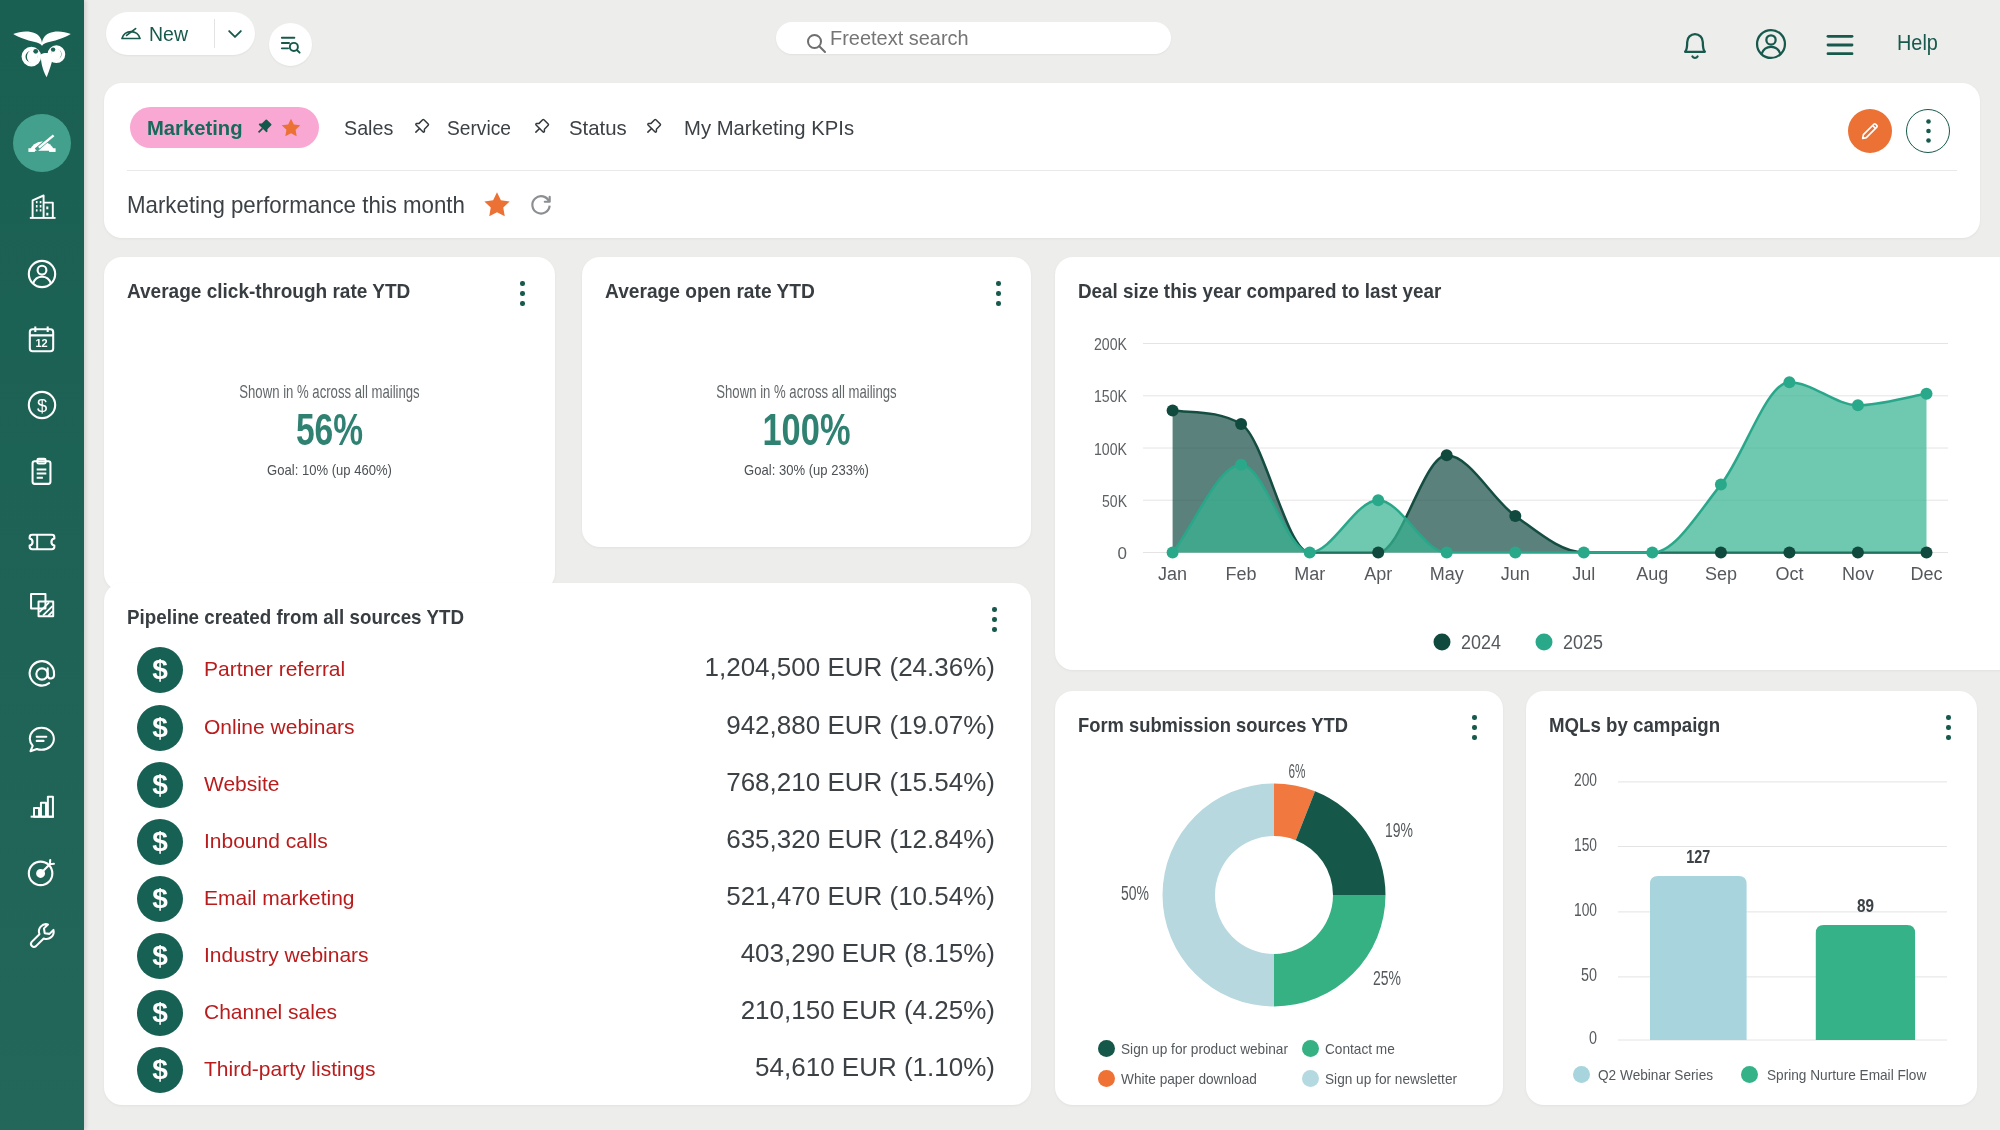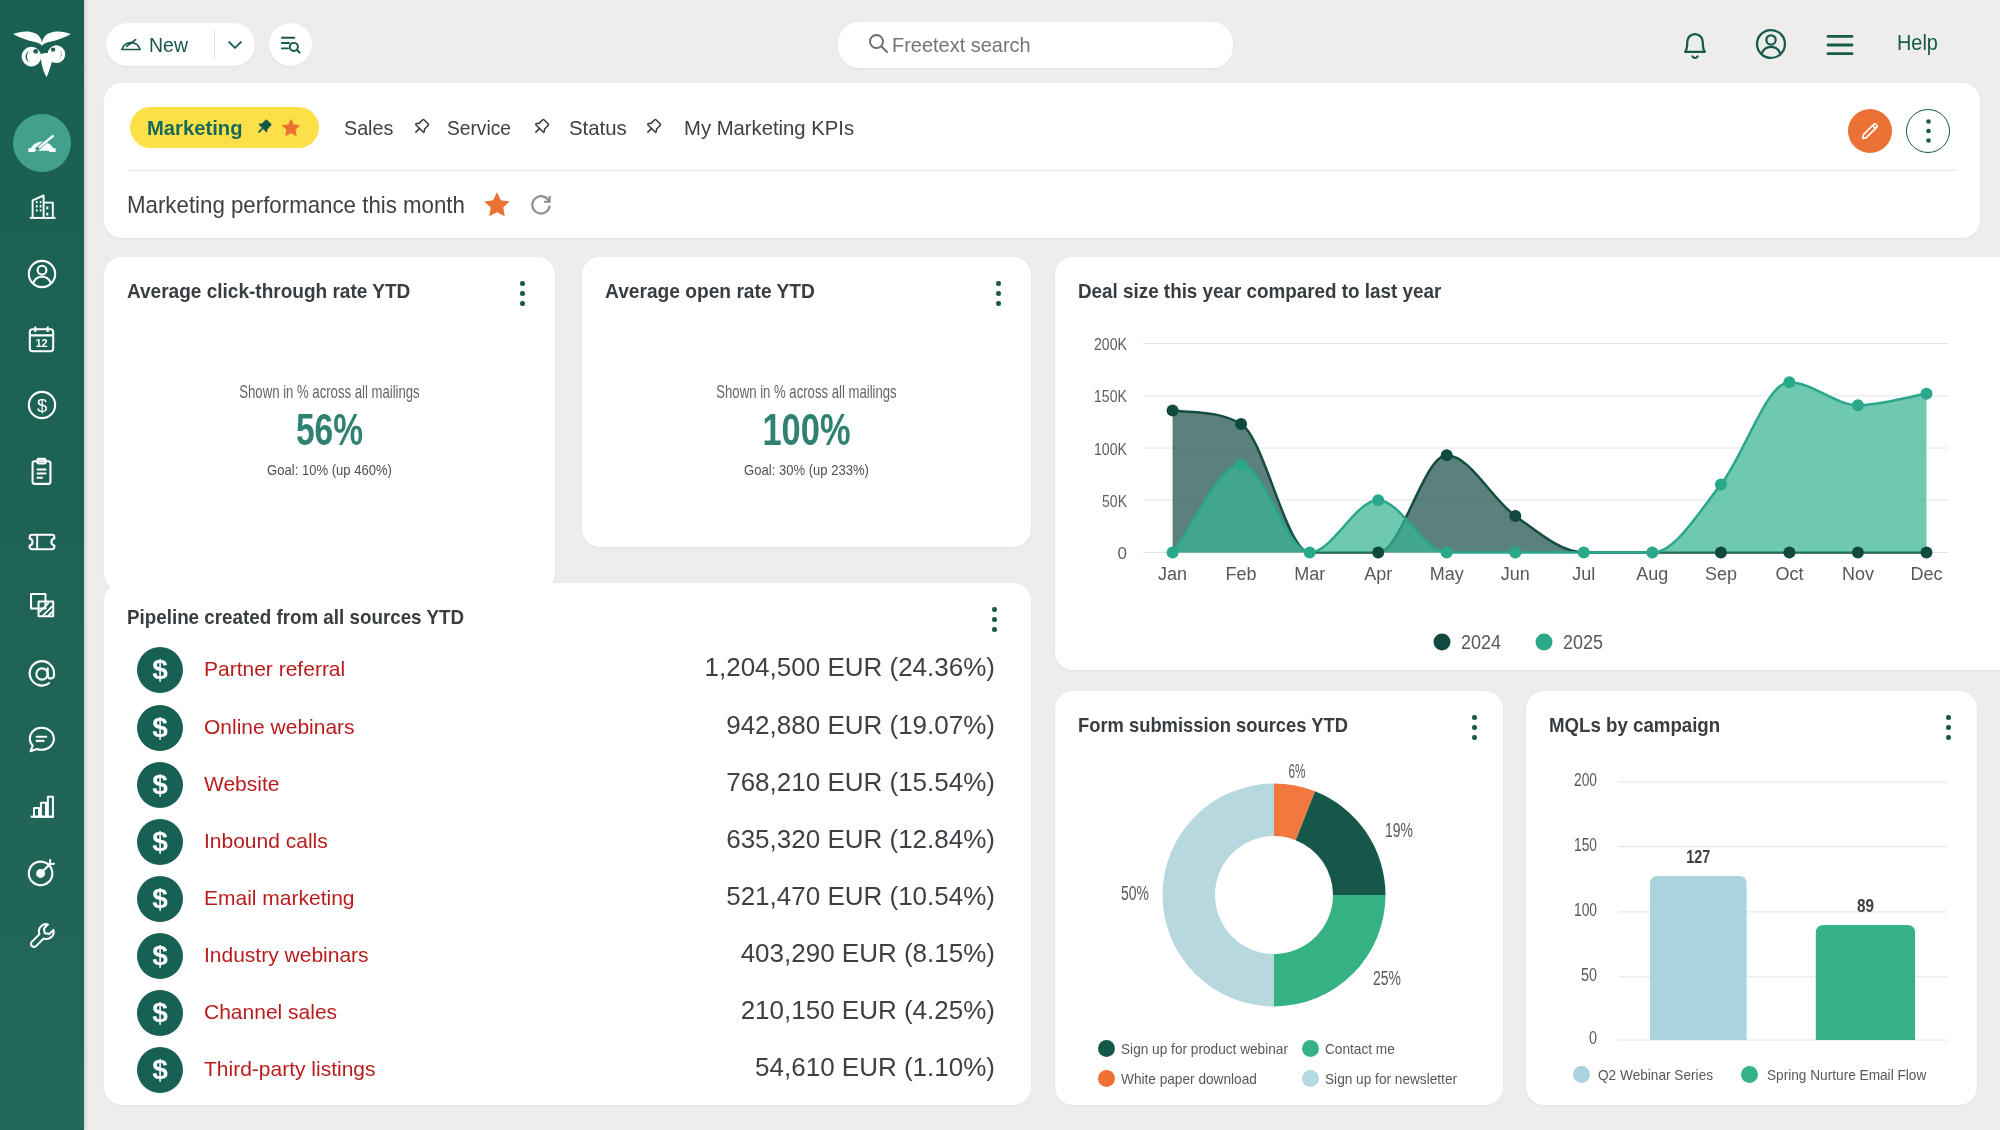--- a/index.html
+++ b/index.html
@@ -7,32 +7,32 @@
   body { font-family:"Liberation Sans", sans-serif; background:#ededec; position:relative; }
   
   #sidebar { position:absolute; left:0; top:0; width:84px; height:1130px;
     background:linear-gradient(180deg,#195f52 0%,#1e6356 55%,#226759 100%);
     box-shadow:2px 0 4px rgba(0,0,0,0.12); z-index:5; }
   #activecirc { position:absolute; left:13px; top:114px; width:58px; height:58px;
     border-radius:50%; background:#43a08c; }
   
   .pillbtn { position:absolute; background:#fff; border-radius:22px; display:flex;
     align-items:center; box-shadow:0 1px 2px rgba(0,0,0,0.05); }
-  #newbtn { left:106px; top:23px; width:149px; height:43px; }
+  #newbtn { left:106px; top:12px; width:149px; height:43px; }
   #newbtn .divider { position:absolute; left:108px; top:7px; width:1px; height:29px; background:#e3e3e3; }
   #newbtn .lbl { color:#17594c; font-size:21px; margin-left:43px; }
   #filterbtn { left:269px; top:23px; width:43px; height:43px; border-radius:50%; justify-content:center; }
-  #searchbox { left:838px; top:22px; width:395px; height:46px; border-radius:21px; }
+  #searchbox { left:776px; top:22px; width:395px; height:32px; border-radius:21px; }
   #searchbox span { color:#757575; font-size:21px; margin-left:54px; }
   #helptxt { position:absolute; top:30px; left:1897px; color:#17594c; font-size:22px; }
   
   #tabcard { position:absolute; left:104px; top:83px; width:1876px; height:155px;
     background:#fff; border-radius:18px; box-shadow:0 1px 3px rgba(0,0,0,0.05); }
   #tabcard .hr { position:absolute; left:23px; right:23px; top:87px; height:1px; background:#e9e9e9; }
-  .tabpill { position:absolute; left:26px; top:24px; height:41px; background:#fde047;
+  .tabpill { position:absolute; left:26px; top:24px; height:41px; background:#f9a8d4;
     border-radius:21px; display:flex; align-items:center; padding:0 17px; }
   .tabpill span { color:#176a5b; font-size:21px; font-weight:700; }
   .tab { position:absolute; top:24px; height:41px; display:flex; align-items:center;
     color:#3c4146; font-size:21px; }
   #pagetitle { position:absolute; left:23px; top:105px; color:#3c4146; font-size:24px;
     display:flex; align-items:center; height:34px; }
   #editbtn { position:absolute; left:1744px; top:26px; width:44px; height:44px;
     border-radius:50%; background:#eb7134; display:flex; align-items:center; justify-content:center; }
   #morebtn { position:absolute; left:1802px; top:26px; width:44px; height:44px;
     border-radius:50%; border:1.6px solid #17594c; display:flex; align-items:center; justify-content:center; }

